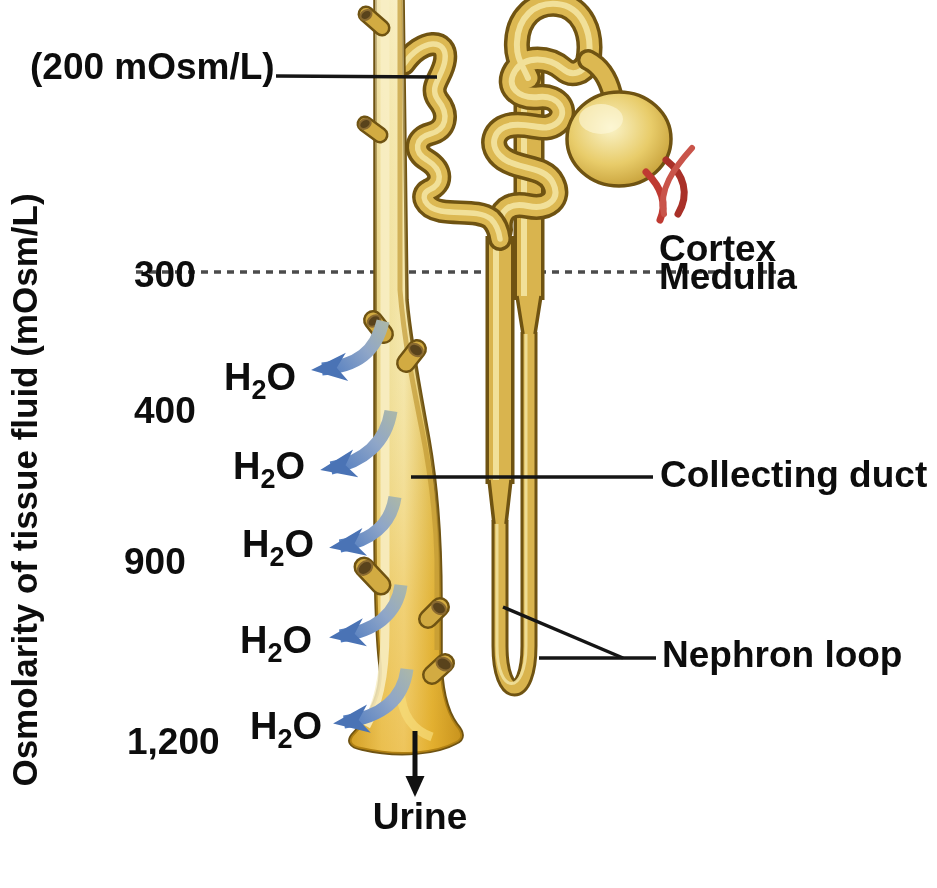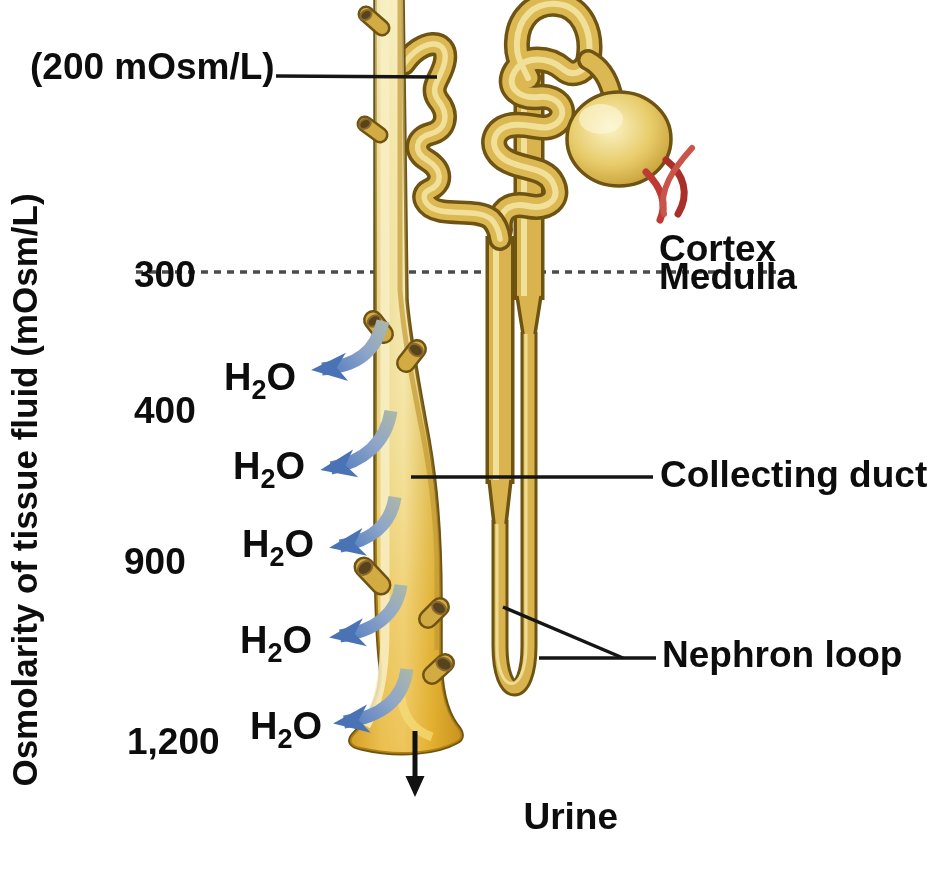--- a/index.html
+++ b/index.html
@@ -30,21 +30,21 @@
   }
   .tubular-fluid{left:30px;top:44px;}
   .tick-300{left:134px;top:228px;margin-top:24px;}
   .tick-600{left:134px;top:388px;}
   .tick-900{left:124px;top:539px;}
   .tick-1200{left:127px;top:683px;margin-top:36px;}
   .cortex{left:659px;top:226px;}
   .medulla{left:659px;top:254px;}
   .collecting-duct-lbl{left:660px;top:452px;}
   .nephron-loop-lbl{left:662px;top:632px;}
-  .urine-lbl{left:222px;top:794px;width:396px;text-align:right;}
+  .urine-lbl{left:222px;top:794px;width:396px;text-align:center;}
   .h2o{position:absolute;font-weight:bold;color:#0d0d0d;font-size:38px;white-space:nowrap;}
   .h2o .sub{font-size:27px;position:relative;top:9px;}
   .h2o-1{left:224px;top:356px;}
   .h2o-2{left:233px;top:445px;}
   .h2o-3{left:242px;top:523px;}
   .h2o-4{left:240px;top:619px;}
   .h2o-5{left:250px;top:705px;}
 </style>
 </head>
 <body>

